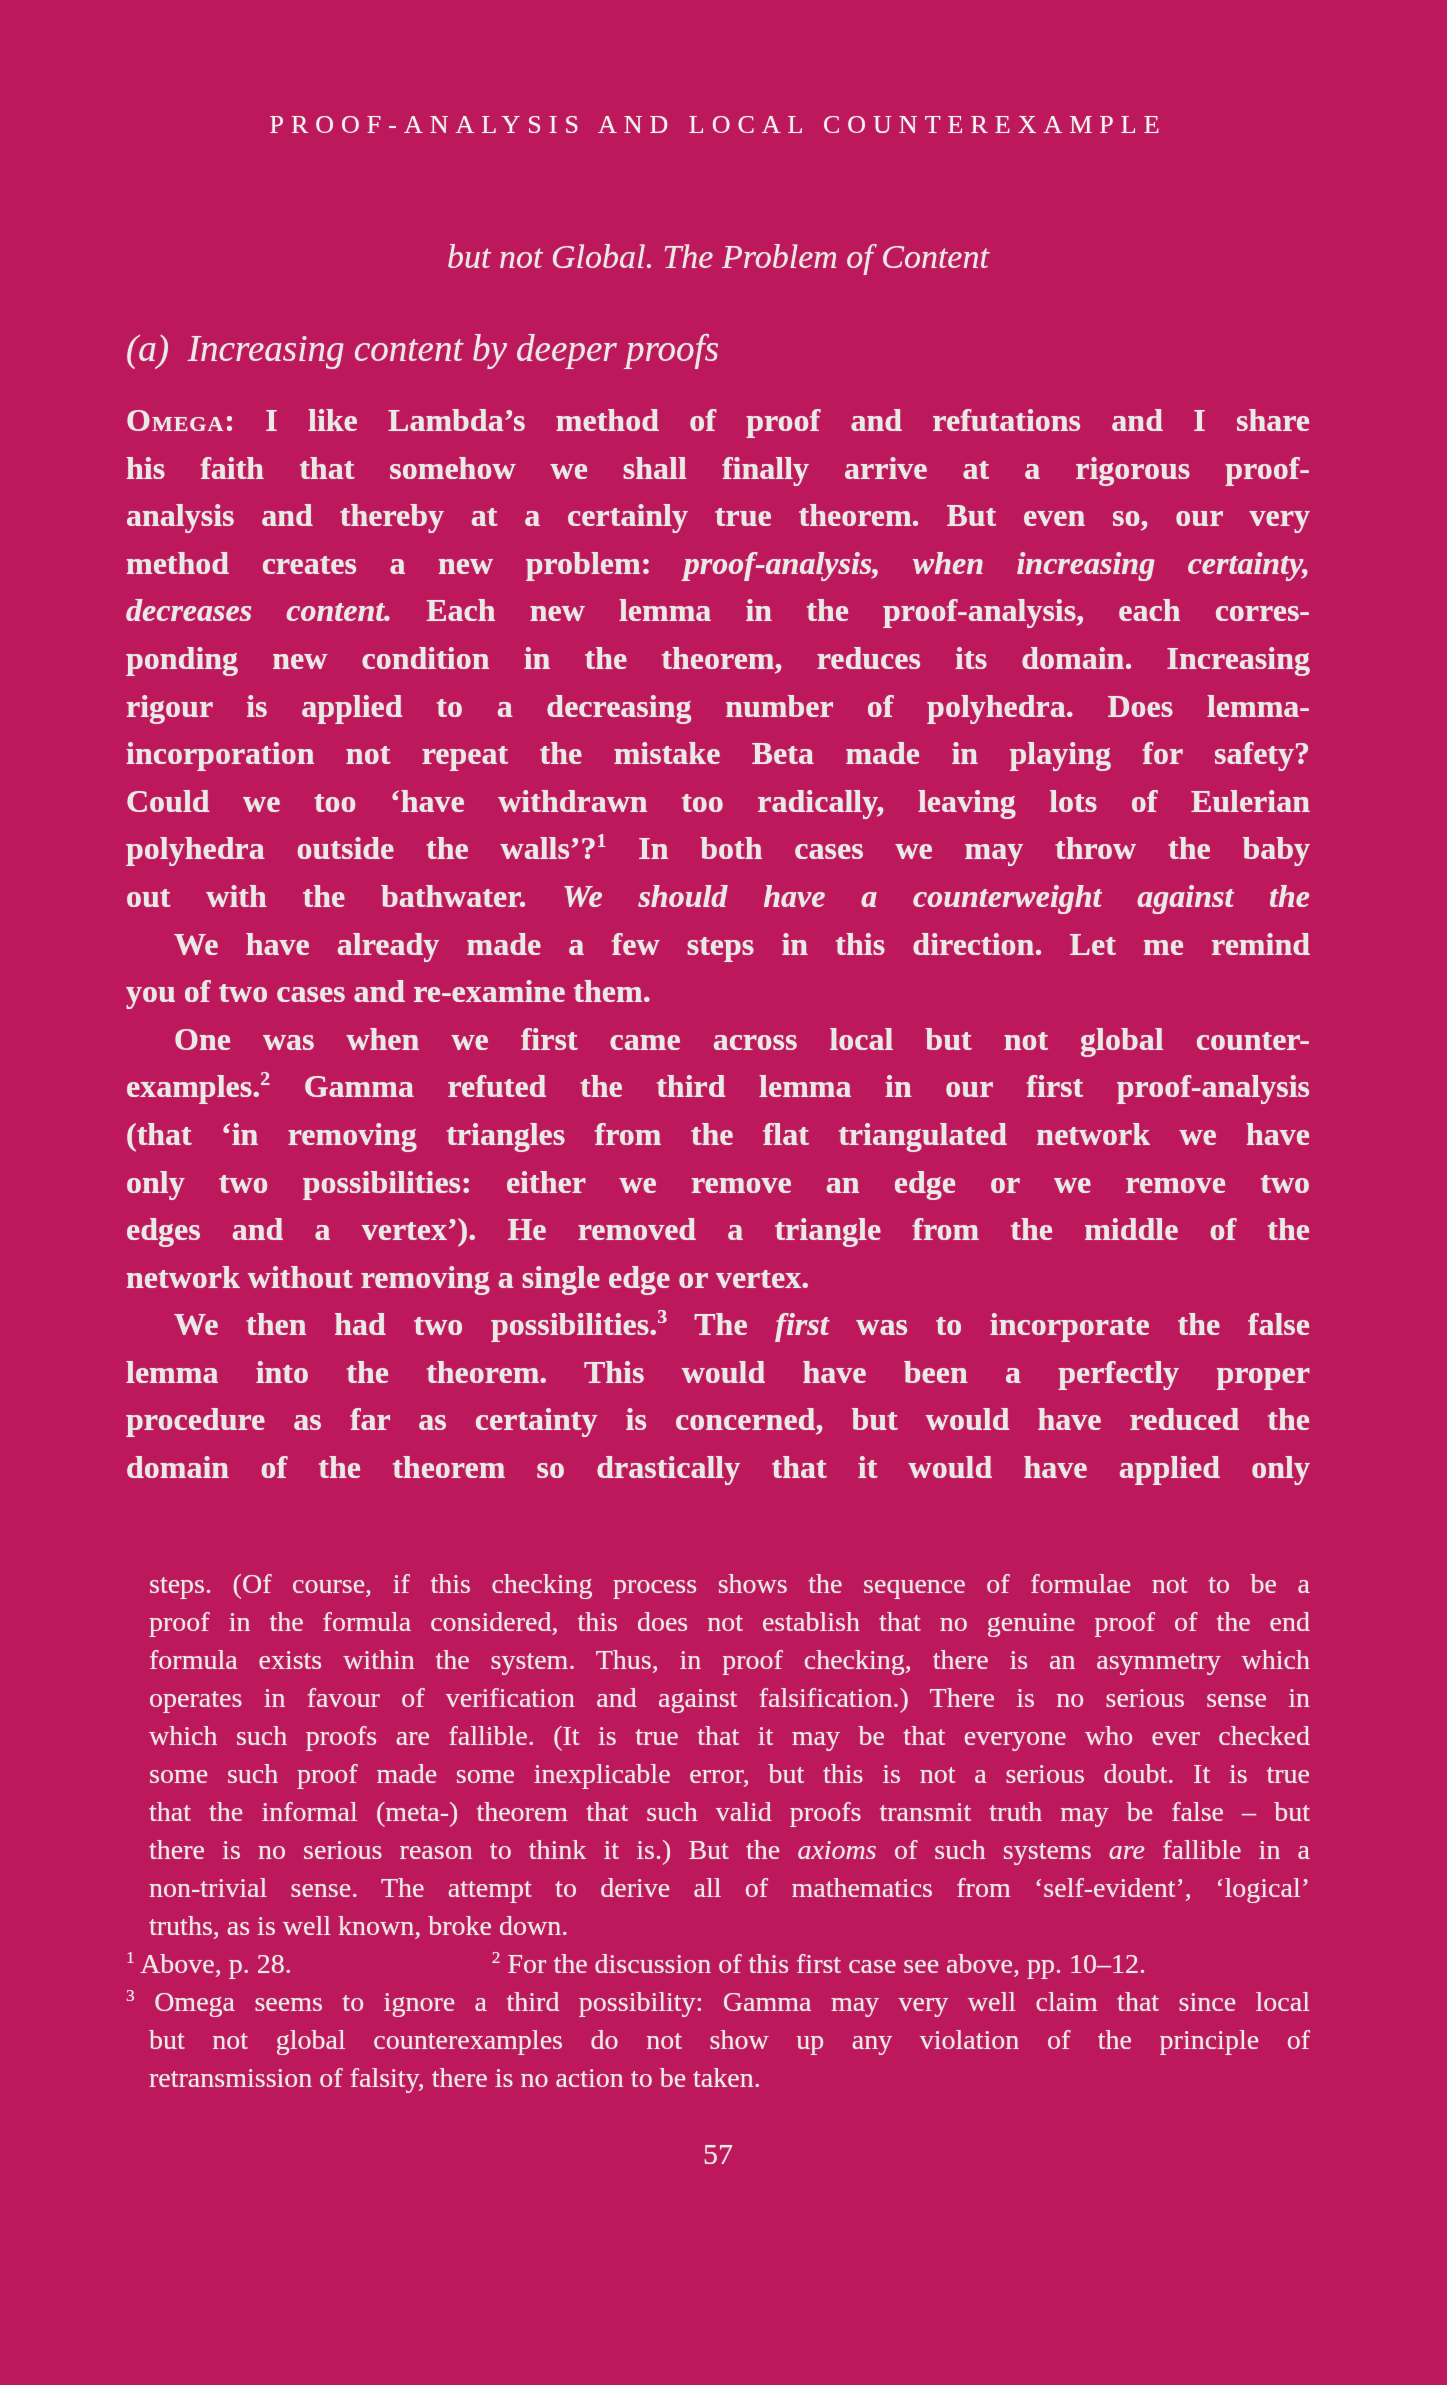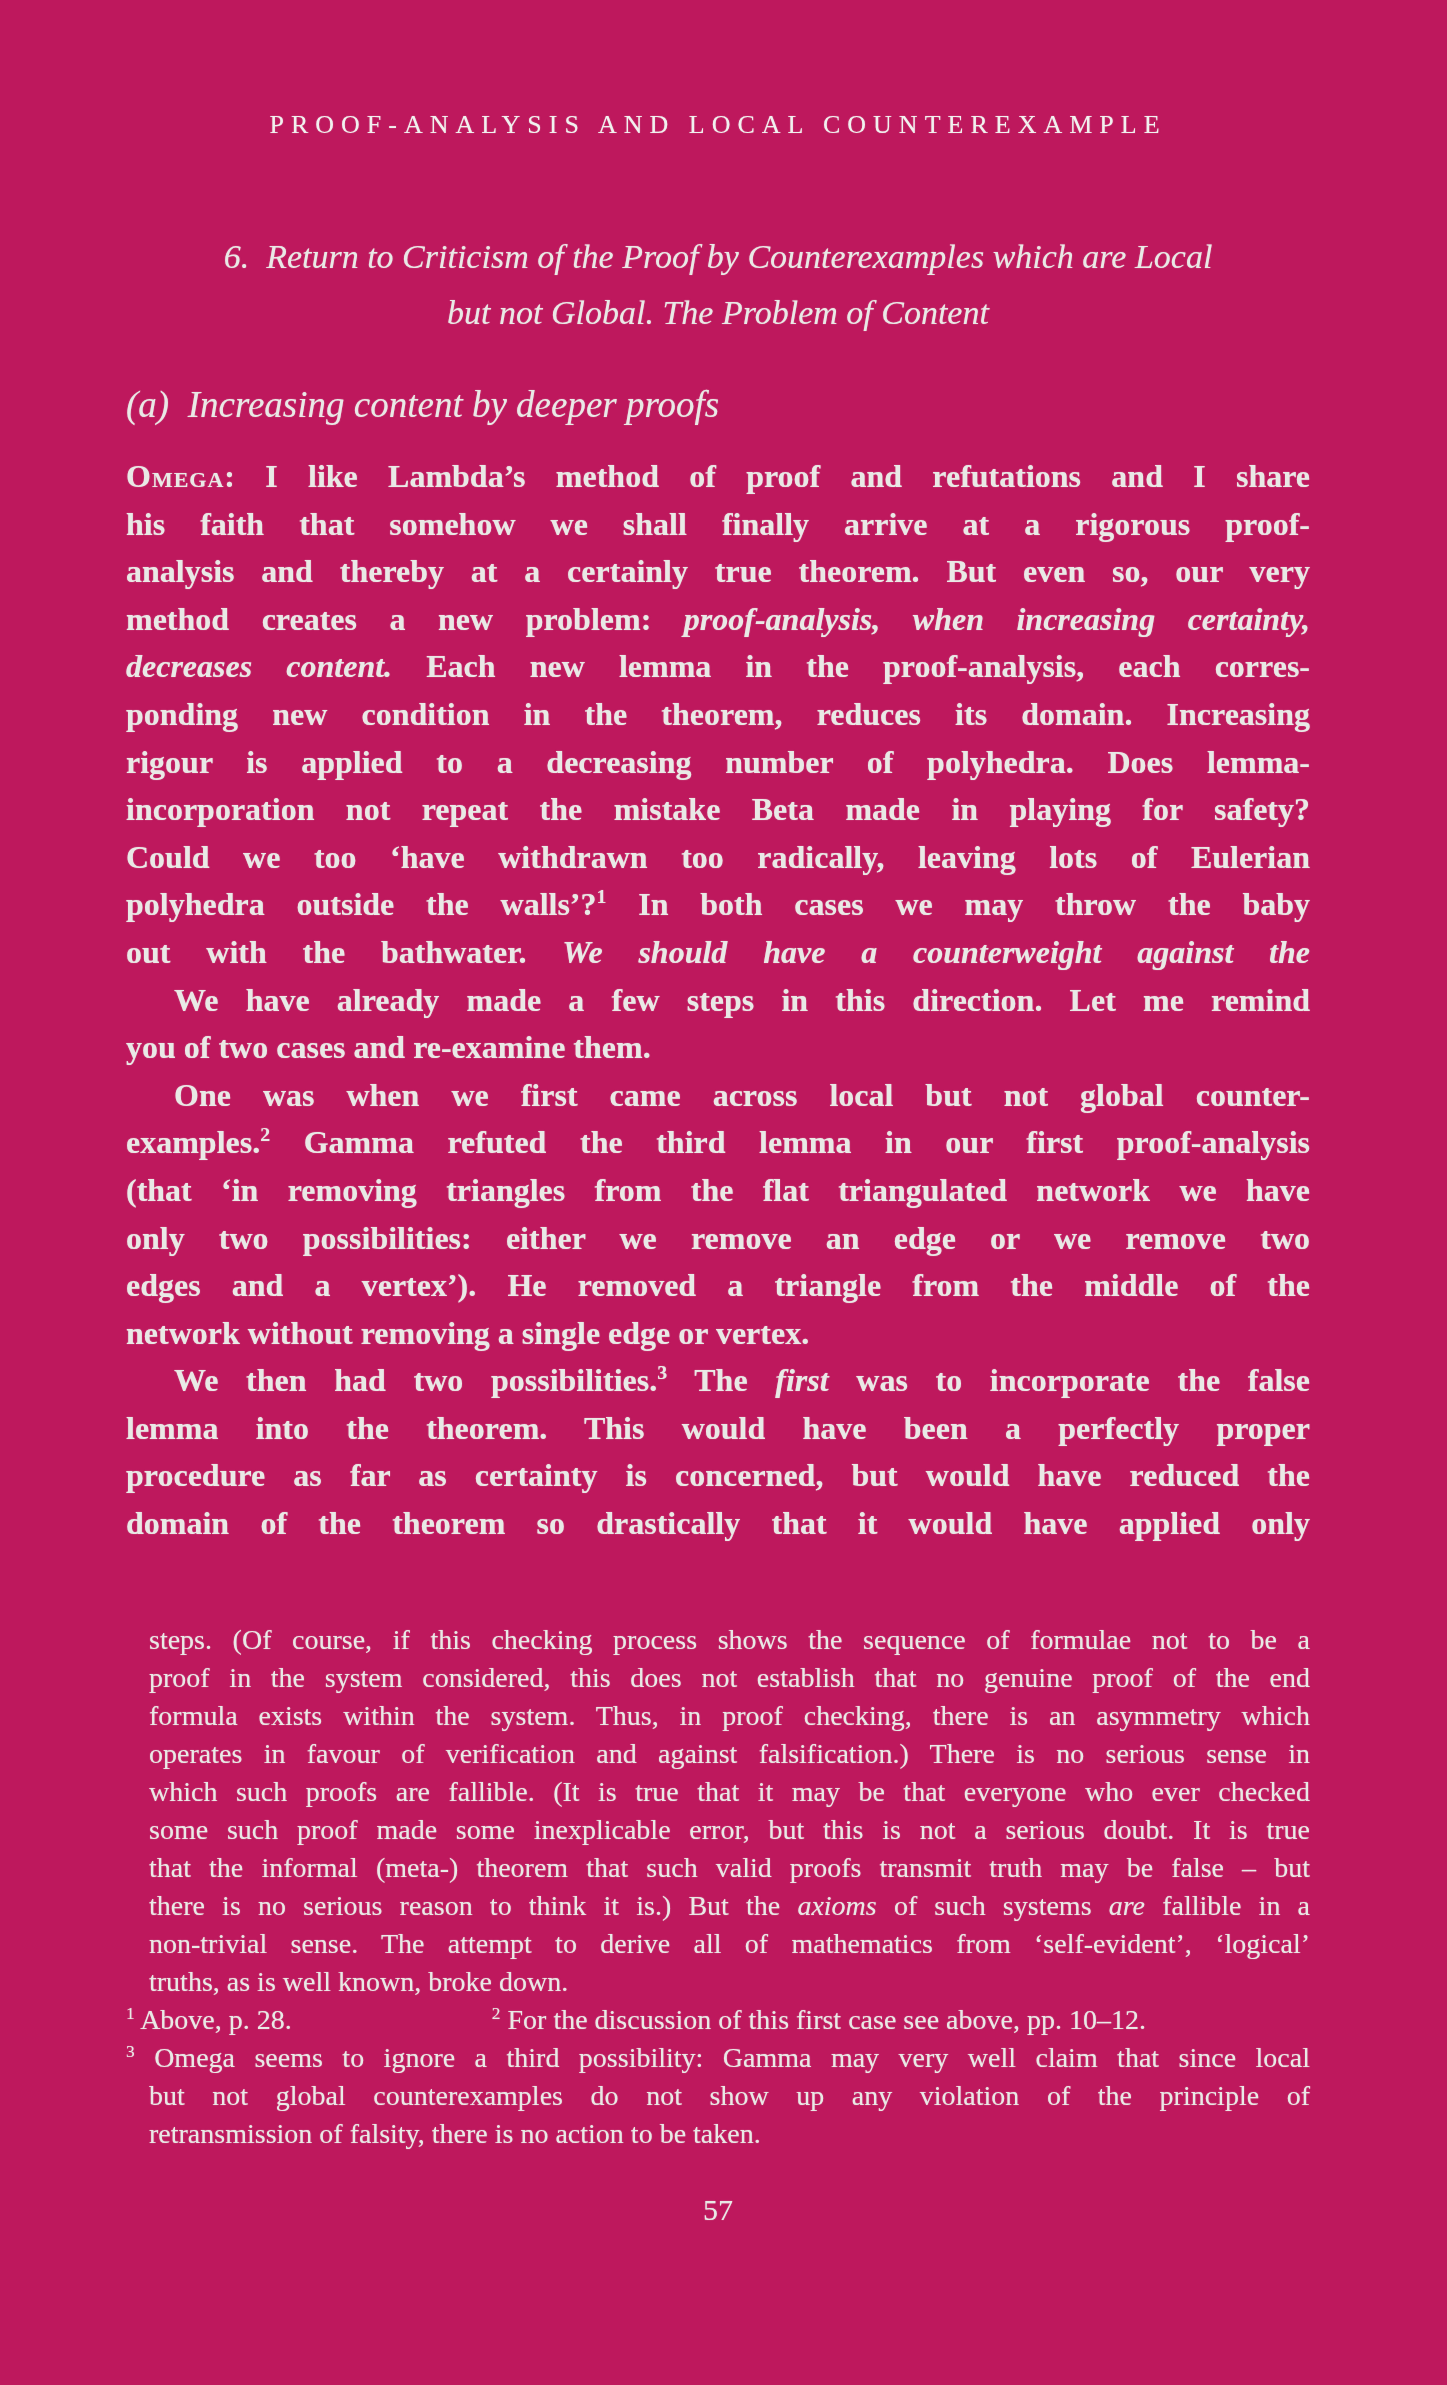--- a/index.html
+++ b/index.html
@@ -31,21 +31,20 @@
     text-shadow:0 0 1.3px rgba(246,246,240,0.5);
   }
 </style>
 </head>
 <body>
 
 <div class="page">
   <div class="column">
     <div class="running-head">PROOF-ANALYSIS AND LOCAL COUNTEREXAMPLE</div>
     <div class="section-title">
-      <div>6. Return to Criticism of the Proof by Counterexamples which are Local</div>
       <div>but not Global. The Problem of Content</div>
     </div>
     <div class="subsection">(a) Increasing content by deeper proofs</div>
     <div class="body-text">
         <div class="line just"><span class="s-sc">Omega</span><span>: I like Lambda’s method of proof and refutations and I share</span></div>
         <div class="line just"><span>his faith that somehow we shall finally arrive at a rigorous proof-</span></div>
         <div class="line just"><span>analysis and thereby at a certainly true theorem. But even so, our very</span></div>
         <div class="line just"><span>method creates a new problem: </span><span class="s-i">proof-analysis, when increasing certainty,</span></div>
         <div class="line just"><span class="s-i">decreases content.</span><span> Each new lemma in the proof-analysis, each corres-</span></div>
         <div class="line just"><span>ponding new condition in the theorem, reduces its domain. Increasing</span></div>
@@ -62,21 +61,21 @@
         <div class="line just"><span>only two possibilities: either we remove an edge or we remove two</span></div>
         <div class="line just"><span>edges and a vertex’). He removed a triangle from the middle of the</span></div>
         <div class="line"><span>network without removing a single edge or vertex.</span></div>
         <div class="line just indent"><span>We then had two possibilities.</span><span class="s-sup">3</span><span> The </span><span class="s-i">first</span><span> was to incorporate the false</span></div>
         <div class="line just"><span>lemma into the theorem. This would have been a perfectly proper</span></div>
         <div class="line just"><span>procedure as far as certainty is concerned, but would have reduced the</span></div>
         <div class="line just"><span>domain of the theorem so drastically that it would have applied only</span></div>
       </div>
     <div class="footnotes">
         <div class="line just"><span>steps. (Of course, if this checking process shows the sequence of formulae not to be a</span></div>
-        <div class="line just"><span>proof in the system considered, this does not establish that no genuine proof of the end</span></div>
+        <div class="line just"><span>proof in the formula considered, this does not establish that no genuine proof of the end</span></div>
         <div class="line just"><span>formula exists within the system. Thus, in proof checking, there is an asymmetry which</span></div>
         <div class="line just"><span>operates in favour of verification and against falsification.) There is no serious sense in</span></div>
         <div class="line just"><span>which such proofs are fallible. (It is true that it may be that everyone who ever checked</span></div>
         <div class="line just"><span>some such proof made some inexplicable error, but this is not a serious doubt. It is true</span></div>
         <div class="line just"><span>that the informal (meta-) theorem that such valid proofs transmit truth may be false – but</span></div>
         <div class="line just"><span>there is no serious reason to think it is.) But the </span><span class="s-i">axioms</span><span> of such systems </span><span class="s-i">are</span><span> fallible in a</span></div>
         <div class="line just"><span>non-trivial sense. The attempt to derive all of mathematics from ‘self-evident’, ‘logical’</span></div>
         <div class="line"><span>truths, as is well known, broke down.</span></div>
         <div class="line hang"><span class="s-sup">1</span><span> Above, p. 28.</span><span class="s-gap"></span><span class="s-sup">2</span><span> For the discussion of this first case see above, pp. 10–12.</span></div>
         <div class="line just hang"><span class="s-sup">3</span><span> Omega seems to ignore a third possibility: Gamma may very well claim that since local</span></div>

